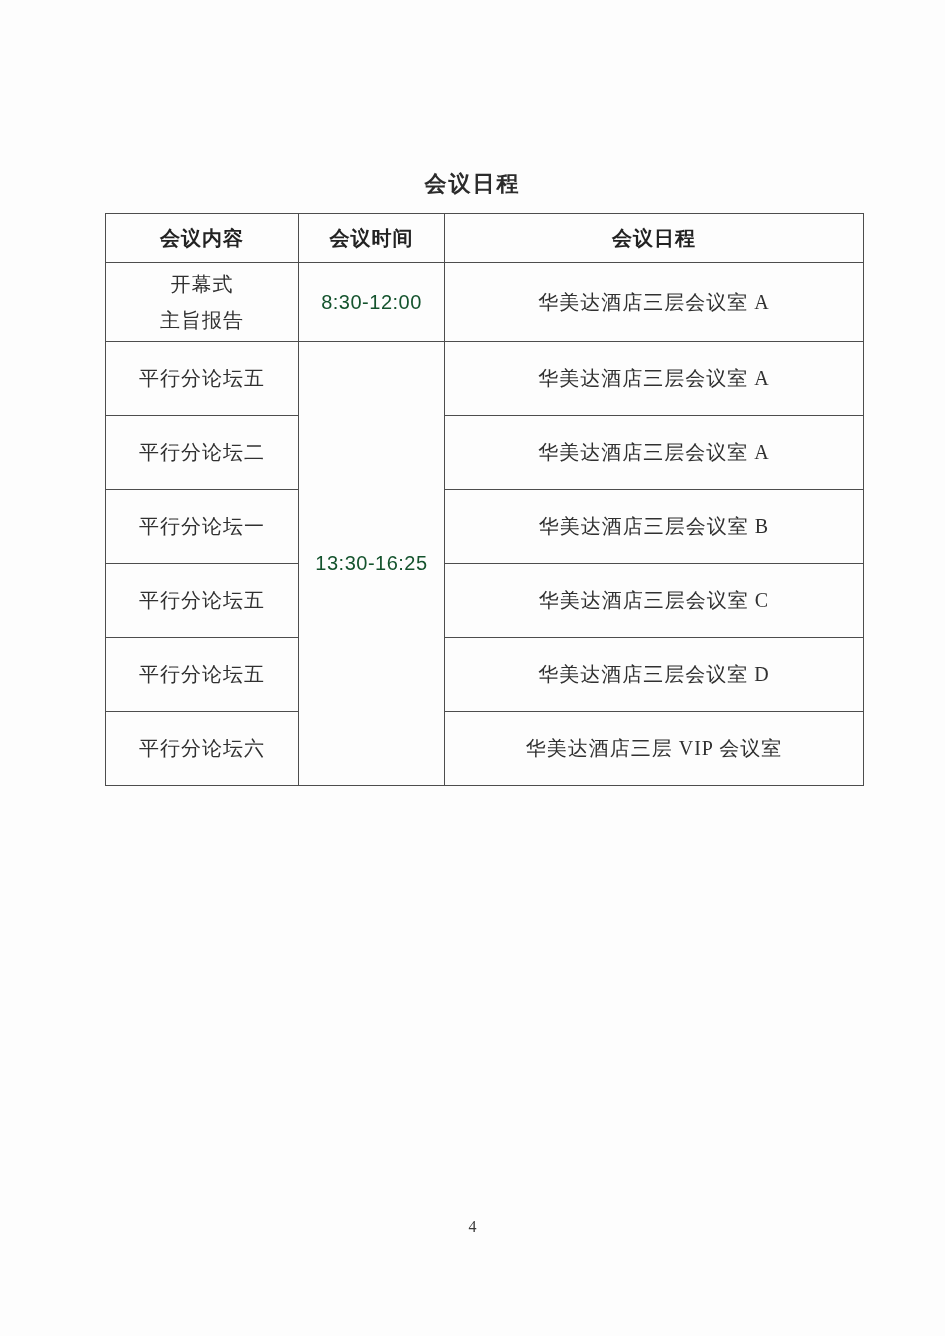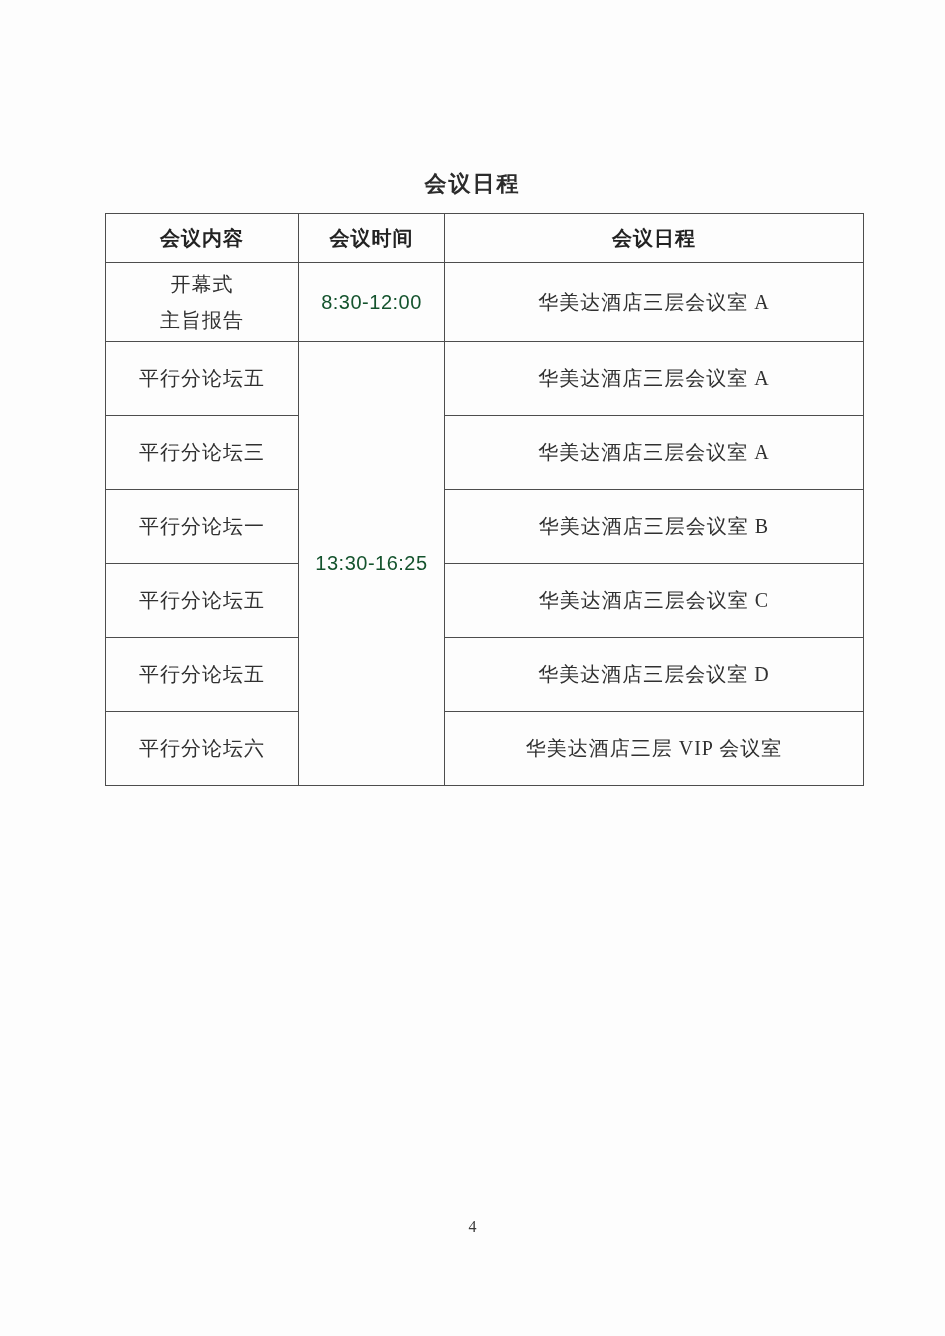--- a/index.html
+++ b/index.html
@@ -121,21 +121,21 @@
         </td>
         <td class="time">8:30-12:00</td>
         <td class="kai">华美达酒店三层会议室 A</td>
       </tr>
       <tr class="row-forum">
         <td class="kai">平行分论坛五</td>
         <td class="time" rowspan="6">13:30-16:25</td>
         <td class="kai">华美达酒店三层会议室 A</td>
       </tr>
       <tr class="row-forum">
-        <td class="kai">平行分论坛三</td>
+        <td class="kai">平行分论坛二</td>
         <td class="kai">华美达酒店三层会议室 A</td>
       </tr>
       <tr class="row-forum">
         <td class="kai">平行分论坛一</td>
         <td class="kai">华美达酒店三层会议室 B</td>
       </tr>
       <tr class="row-forum">
         <td class="kai">平行分论坛五</td>
         <td class="kai">华美达酒店三层会议室 C</td>
       </tr>

